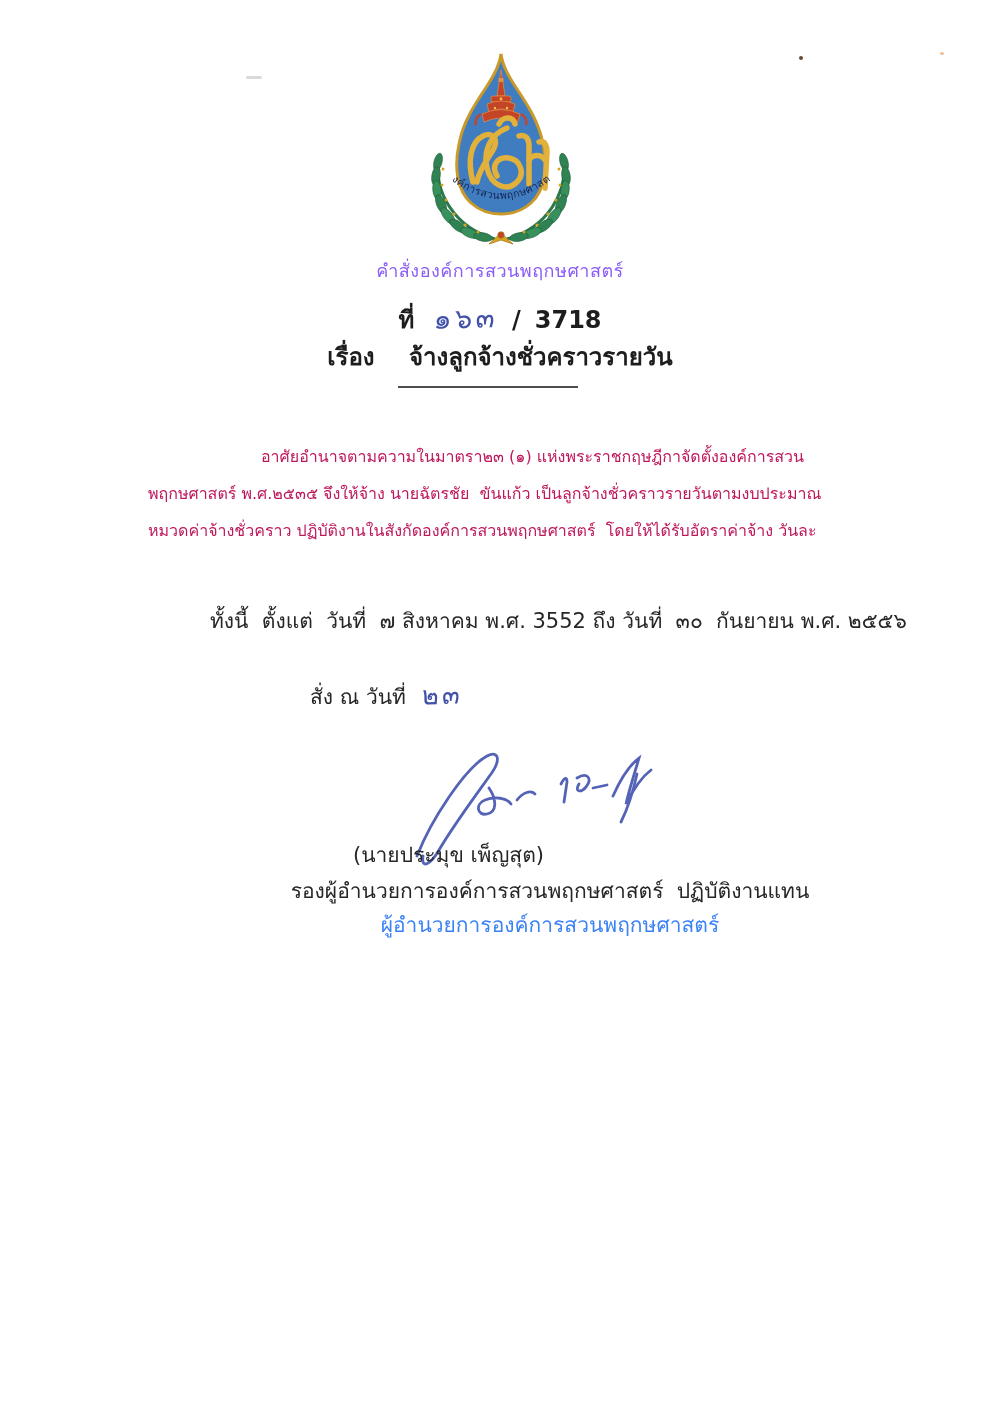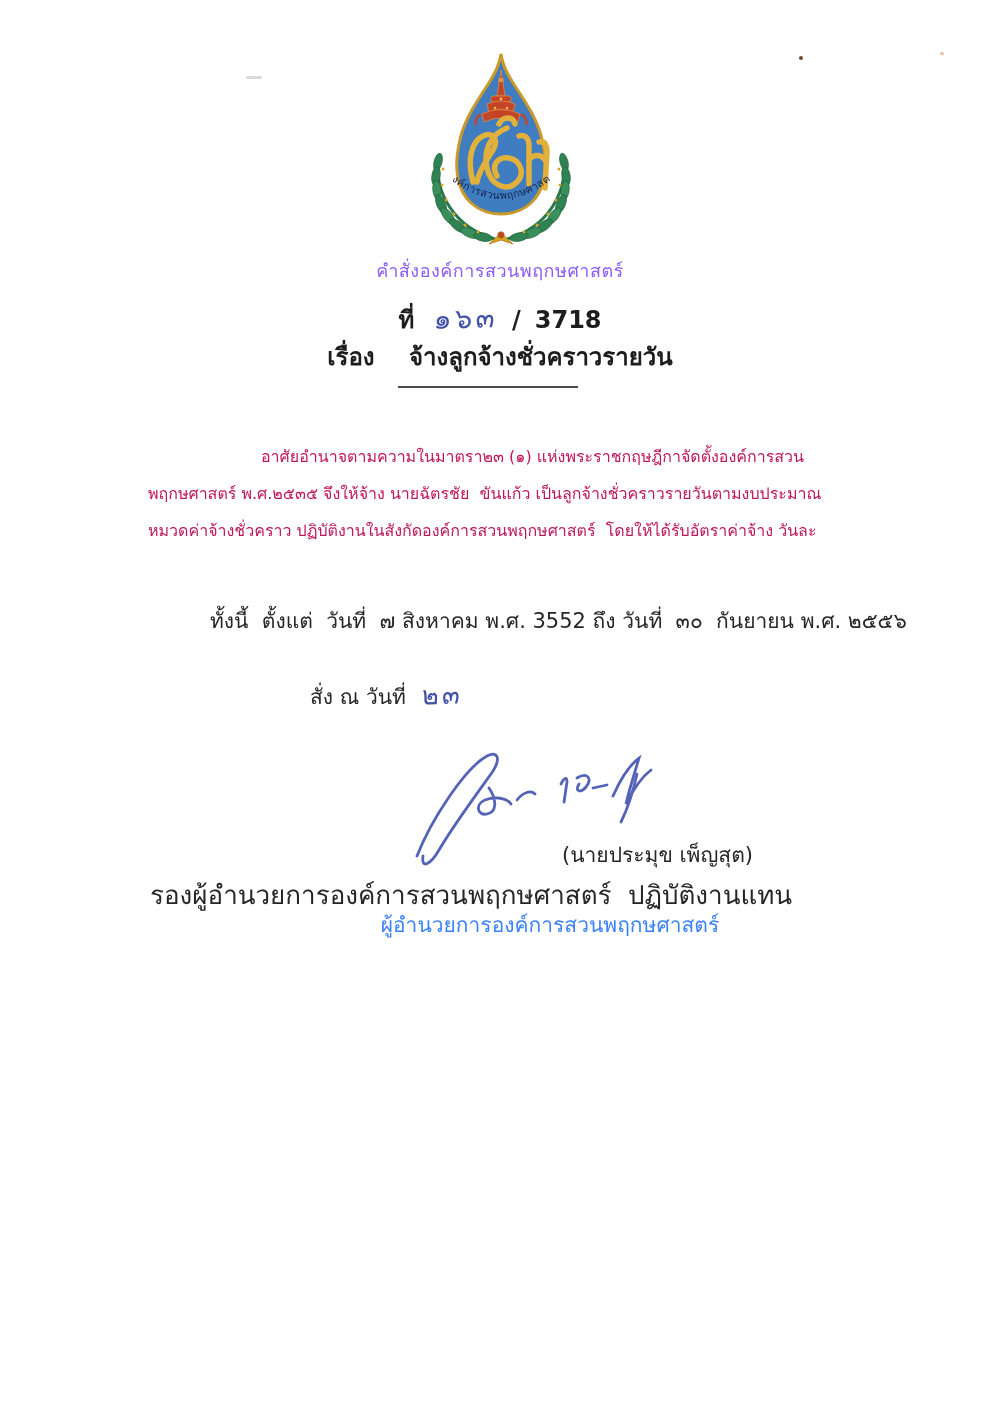--- a/index.html
+++ b/index.html
@@ -47,26 +47,26 @@
     font-size: 21px; color:#262626; white-space: pre-wrap;
   }
   .issued-line {
     position: absolute; top: 674px; left: 310px;
     font-size: 21px; color:#262626;
     display: flex; align-items: baseline;
   }
   .issued-line .hand-number { margin: 0 16px; font-size: 26px; }
   .signature-wrap { position: absolute; left: 393px; top: 744px; width: 280px; height: 130px; }
   .signer-name {
-    position: absolute; top: 838px; left: 353px; width: 400px; text-align: right;
+    position: absolute; top: 838px; left: 353px; width: 400px; text-align: left;
     font-size: 21px; color:#262626;
   }
   .signer-pos1 {
-    position: absolute; top: 874px; left: 150px; width: 800px; text-align: left;
-    font-size: 26px; color:#262626; white-space: pre-wrap;
+    position: absolute; top: 874px; left: 150px; width: 800px; text-align: center;
+    font-size: 21px; color:#262626; white-space: pre-wrap;
   }
   .signer-pos2 {
     position: absolute; top: 908px; left: 150px; width: 800px; text-align: center;
     font-size: 21px; color:#3b82f6;
   }
   .emblem-wrap { position: absolute; left: 421px; top: 48px; width: 160px; height: 200px; }
   .speck { position: absolute; border-radius: 50%; }
   .speck-1 { left: 799px; top: 56px; width: 4px; height: 4px; background:#6b4a2c; }
   .speck-2 { left: 940px; top: 52px; width: 4px; height: 3px; background:#eebd96; }
   .speck-3 { left: 246px; top: 76px; width: 16px; height: 3px; background:#dadada; border-radius:2px; }

